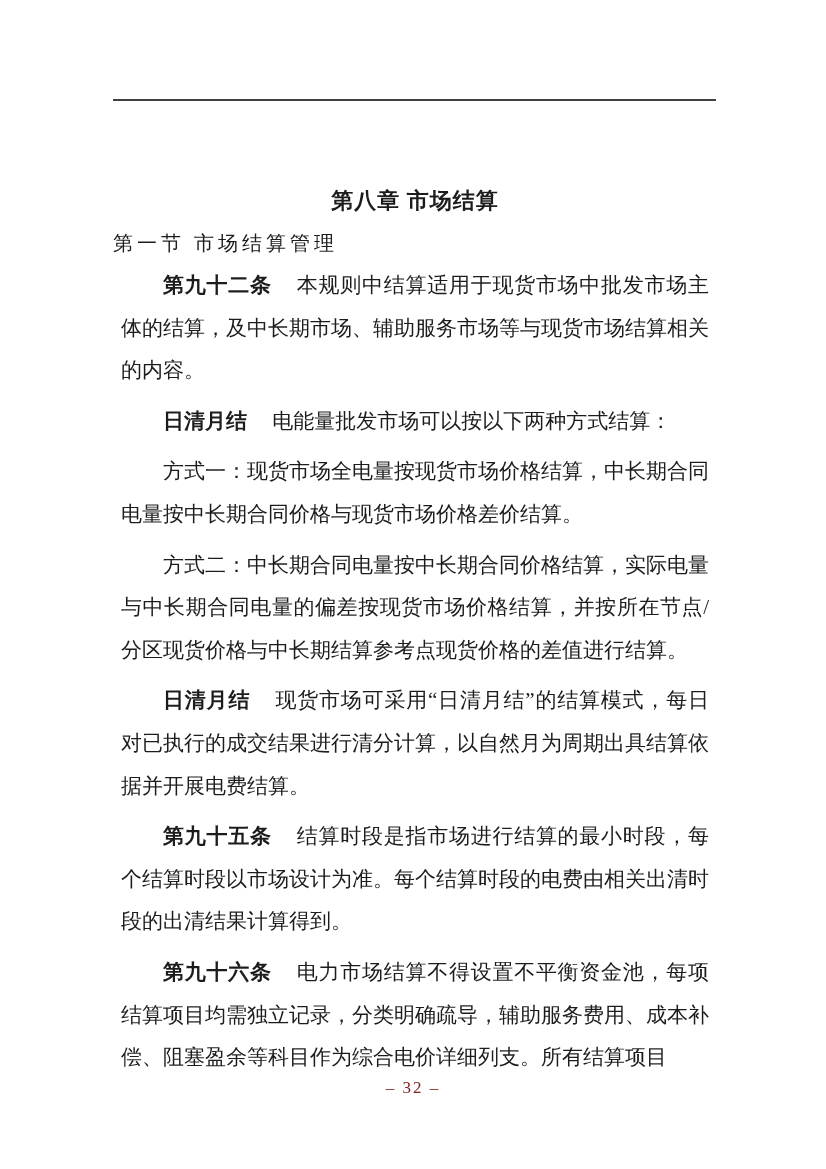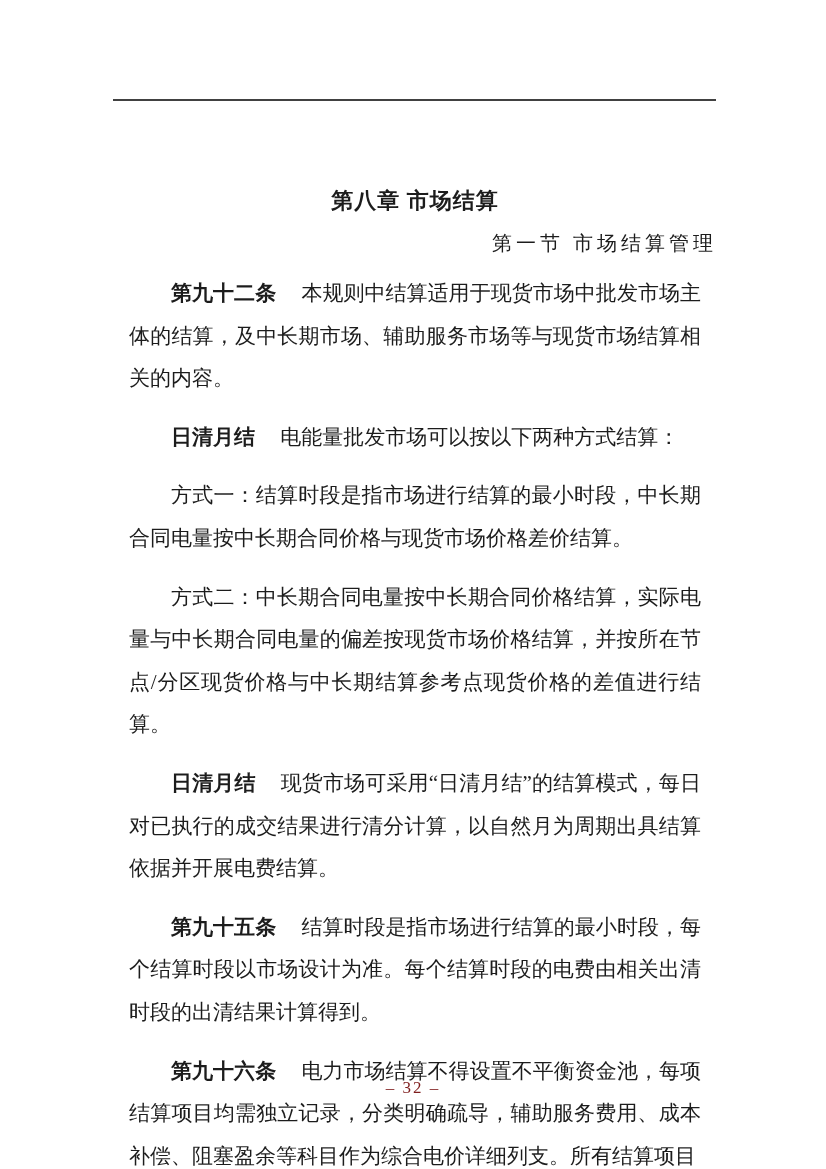--- a/index.html
+++ b/index.html
@@ -35,34 +35,34 @@
     padding-top: 16px;
     text-align: center;
     font-family: Liberation Serif, serif;
     font-weight: bold;
     font-size: 22px;
     line-height: 30px;
     letter-spacing: 1px;
   }
   .section-title {
     margin: 14px 0 0 0;
-    text-align: right;
+    text-align: left;
     font-weight: normal;
     font-size: 20px;
     line-height: 26px;
     letter-spacing: 4px;
   }
   .body-text {
     margin-top: 8px;
     font-size: 21px;
     line-height: 42.6px;
     text-align: justify;
   }
   p.para {
-    margin: 16px;
+    margin: 8px;
     text-indent: 2em;
   }
   .lead {
     font-weight: bold;
     margin-right: 1.2em;
   }
   .page-number {
     position: absolute;
     left: 0;
     right: 0;
@@ -85,21 +85,21 @@
     <h1 class="chapter-title">第八章 市场结算</h1>
 
     <h2 class="section-title">第一节 市场结算管理</h2>
 
     <div class="body-text">
 
       <p class="para"><span class="lead">第九十二条</span><span>本规则中结算适用于现货市场中批发市场主体的结算，及中长期市场、辅助服务市场等与现货市场结算相关的内容。</span></p>
 
       <p class="para"><span class="lead">日清月结</span><span>电能量批发市场可以按以下两种方式结算：</span></p>
 
-      <p class="para"><span>方式一：结算时段是指市场进行结算的最小时段，中长期合同电量按中长期合同价格与现货市场价格差价结算。</span></p>
+      <p class="para"><span>方式一：现货市场全电量按现货市场价格结算，中长期合同电量按中长期合同价格与现货市场价格差价结算。</span></p>
 
       <p class="para"><span>方式二：中长期合同电量按中长期合同价格结算，实际电量与中长期合同电量的偏差按现货市场价格结算，并按所在节点/分区现货价格与中长期结算参考点现货价格的差值进行结算。</span></p>
 
       <p class="para"><span class="lead">日清月结</span><span>现货市场可采用“日清月结”的结算模式，每日对已执行的成交结果进行清分计算，以自然月为周期出具结算依据并开展电费结算。</span></p>
 
       <p class="para"><span class="lead">第九十五条</span><span>结算时段是指市场进行结算的最小时段，每个结算时段以市场设计为准。每个结算时段的电费由相关出清时段的出清结果计算得到。</span></p>
 
       <p class="para"><span class="lead">第九十六条</span><span>电力市场结算不得设置不平衡资金池，每项结算项目均需独立记录，分类明确疏导，辅助服务费用、成本补偿、阻塞盈余等科目作为综合电价详细列支。所有结算项目</span></p>
 
     </div>

